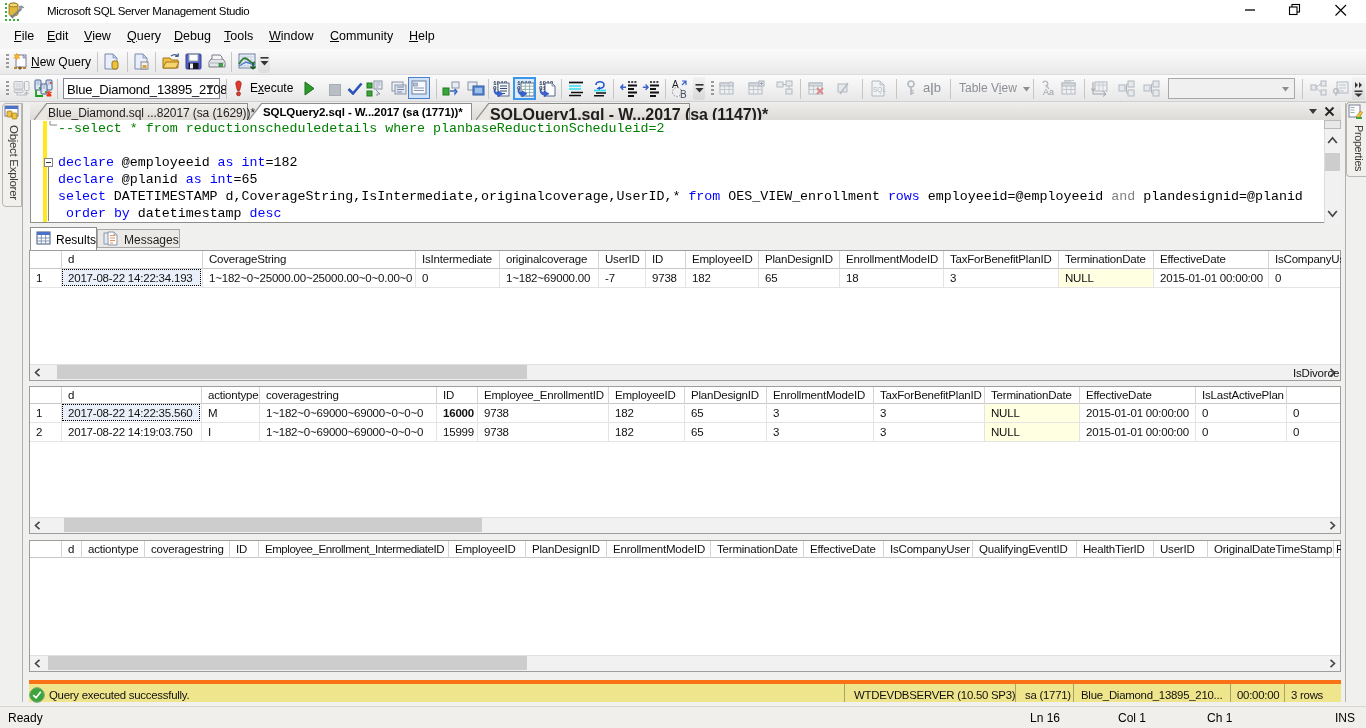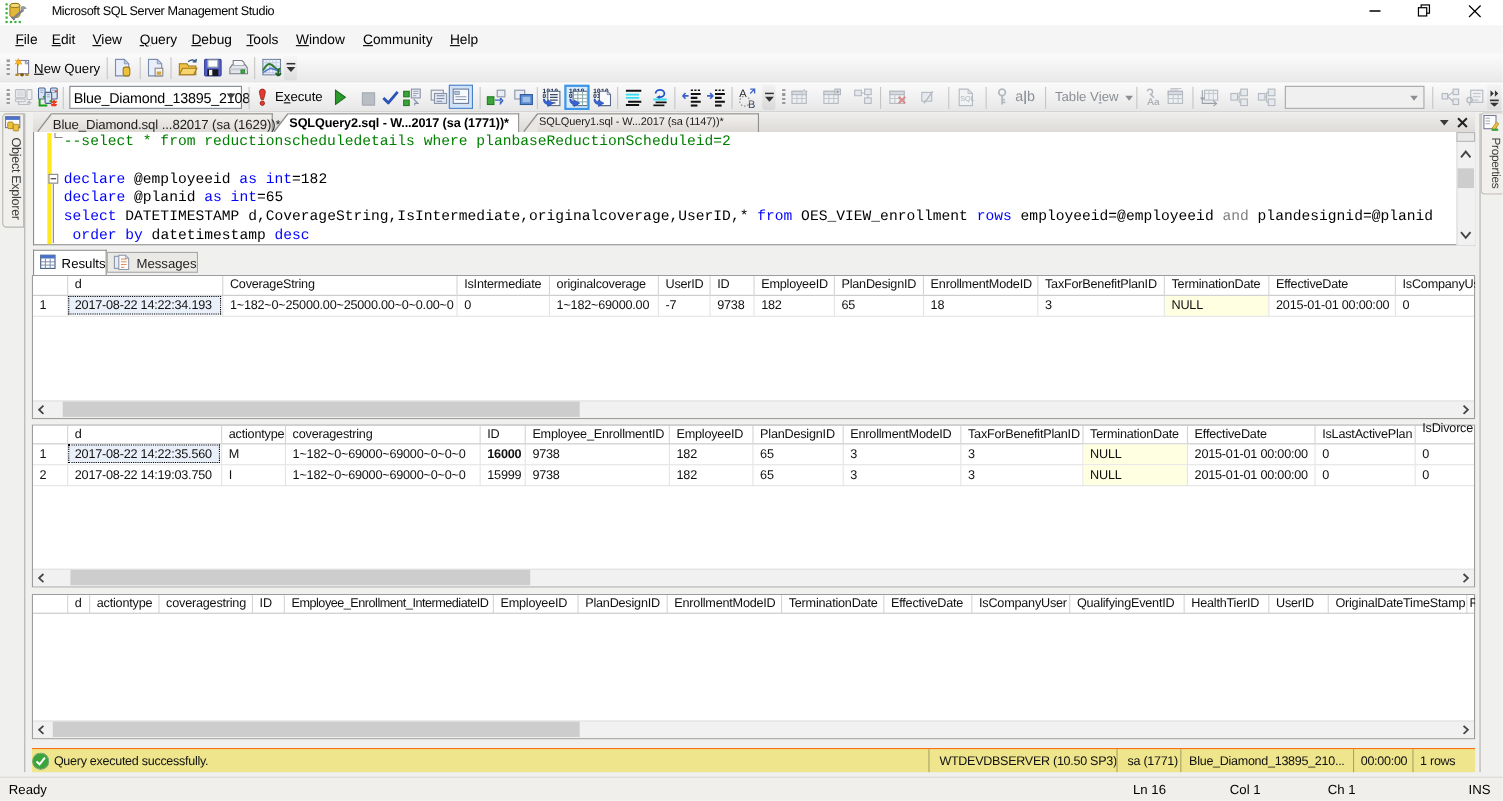--- a/index.html
+++ b/index.html
@@ -358,21 +358,21 @@
 <svg class="abs" style="left:34px;top:103px;" width="13" height="17" viewBox="0 0 13 17">
     <path d="M0 17 L13 0 L13 17 z" fill="#eae7e3"></path>
     <path d="M0 17 L13 0" stroke="#8e8e8e" stroke-width="1.2" fill="none"></path>
   </svg>
 <div class="abs" style="left:48px;top:106px;font-size:12px;letter-spacing:-0.1px;font-weight:normal;color:#1e1e1e;white-space:pre;">Blue_Diamond.sql ...82017 (sa (1629))*</div>
 <div class="abs" style="left:489px;top:103px;width:201px;height:17px;background:linear-gradient(#f3f1ef,#ddd9d5);border-top:1px solid #8e8e8e;border-right:1px solid #8e8e8e;box-sizing:border-box;"></div>
 <svg class="abs" style="left:476px;top:103px;" width="13" height="17" viewBox="0 0 13 17">
     <path d="M0 17 L13 0 L13 17 z" fill="#eae7e3"></path>
     <path d="M0 17 L13 0" stroke="#8e8e8e" stroke-width="1.2" fill="none"></path>
   </svg>
-<div class="abs" style="left:490px;top:106px;font-size:10px;letter-spacing:-0.1px;font-weight:normal;color:#1e1e1e;white-space:pre;">SQLQuery1.sql - W...2017 (sa (1147))*</div>
+<div class="abs" style="left:490px;top:106px;font-size:16px;letter-spacing:-0.1px;font-weight:bold;color:#1e1e1e;white-space:pre;">SQLQuery1.sql - W...2017 (sa (1147))*</div>
 <div class="abs" style="left:262px;top:103px;width:210px;height:17px;background:#ffffff;border-top:1px solid #8e8e8e;border-right:1px solid #8e8e8e;box-sizing:border-box;"></div>
 <svg class="abs" style="left:249px;top:103px;" width="13" height="17" viewBox="0 0 13 17">
     <path d="M0 17 L13 0 L13 17 z" fill="#ffffff"></path>
     <path d="M0 17 L13 0" stroke="#8e8e8e" stroke-width="1.2" fill="none"></path>
   </svg>
 <div class="abs" style="left:263px;top:106px;font-size:11.5px;letter-spacing:-0.1px;font-weight:bold;color:#000;white-space:pre;">SQLQuery2.sql - W...2017 (sa (1771))*</div>
 <svg class="abs" style="left:1308px;top:108px;" width="10" height="7" viewBox="0 0 10 7">
     <path d="M1 1 h8 l-4 5 z" fill="#3a3a3a"></path>
   </svg>
 <svg class="abs" style="left:1324px;top:106px;" width="11" height="11" viewBox="0 0 11 11">
@@ -515,21 +515,21 @@
 <div class="gh" style="left:773px;top:389px;width:100px;overflow:hidden;">EnrollmentModeID</div>
 <div style="position:absolute;left:873px;top:387px;width:1px;height:17px;background:#d4d4d4;"></div>
 <div class="gh" style="left:880px;top:389px;width:104px;overflow:hidden;">TaxForBenefitPlanID</div>
 <div style="position:absolute;left:984px;top:387px;width:1px;height:17px;background:#d4d4d4;"></div>
 <div class="gh" style="left:991px;top:389px;width:88px;overflow:hidden;">TerminationDate</div>
 <div style="position:absolute;left:1079px;top:387px;width:1px;height:17px;background:#d4d4d4;"></div>
 <div class="gh" style="left:1086px;top:389px;width:109px;overflow:hidden;">EffectiveDate</div>
 <div style="position:absolute;left:1195px;top:387px;width:1px;height:17px;background:#d4d4d4;"></div>
 <div class="gh" style="left:1202px;top:389px;width:84px;overflow:hidden;">IsLastActivePlan</div>
 <div style="position:absolute;left:1286px;top:387px;width:1px;height:17px;background:#d4d4d4;"></div>
-<div class="gh" style="left:1293px;top:384px;width:48px;overflow:hidden;">IsDivorce</div>
+<div class="gh" style="left:1293px;top:367px;width:48px;overflow:hidden;">IsDivorce</div>
 <div style="position:absolute;left:30px;top:404px;width:31px;height:18px;"></div>
 <div class="gc" style="left:36px;top:407px;">1</div>
 <div style="position:absolute;left:61px;top:404px;width:1px;height:19px;background:#e4e4e4;"></div>
 <div style="position:absolute;left:62px;top:404px;width:139px;height:18px;"></div>
 <div class="gc" style="left:68px;top:407px;">2017-08-22 14:22:35.560</div>
 <div style="position:absolute;left:201px;top:404px;width:1px;height:19px;background:#e4e4e4;"></div>
 <div style="position:absolute;left:202px;top:404px;width:57px;height:18px;"></div>
 <div class="gc" style="left:208px;top:407px;">M</div>
 <div style="position:absolute;left:259px;top:404px;width:1px;height:19px;background:#e4e4e4;"></div>
 <div style="position:absolute;left:260px;top:404px;width:176px;height:18px;"></div>
@@ -652,36 +652,36 @@
 <div style="position:absolute;left:1333px;top:541px;width:1px;height:17px;background:#d4d4d4;"></div>
 <div class="gh" style="left:1336px;top:543px;width:5px;overflow:hidden;">R</div>
 <div style="position:absolute;left:30px;top:655px;width:1310px;height:16px;background:#f1f1f1;border-top:1px solid #e0e0e0;box-sizing:border-box;"></div>
 <svg style="position:absolute;left:34px;top:659px;" width="7" height="9" viewBox="0 0 7 9">
     <path d="M5.5 0.8 L1.5 4.5 L5.5 8.2" fill="none" stroke="#444" stroke-width="1.6"></path>
   </svg>
 <svg style="position:absolute;left:1329px;top:659px;" width="7" height="9" viewBox="0 0 7 9">
     <path d="M1.5 0.8 L5.5 4.5 L1.5 8.2" fill="none" stroke="#444" stroke-width="1.6"></path>
   </svg>
 <div style="position:absolute;left:48px;top:656px;width:479px;height:14px;background:#cdcdcd;"></div>
-<div class="abs" style="left:29px;top:680px;width:1312px;height:22px;background:#efe58c;border-top:1px solid #f97316;box-sizing:border-box;">
+<div class="abs" style="left:29px;top:680px;width:1312px;height:22px;background:#efe58c;border-top:4px solid #f97316;box-sizing:border-box;">
 <svg style="position:absolute;left:0px;top:3px;" width="16" height="16" viewBox="0 0 16 16">
 <circle cx="8" cy="8" r="7.2" fill="#3ba53b" stroke="#1d741d"></circle>
 <circle cx="8" cy="8" r="7.2" fill="none" stroke="#ffffff" stroke-width="0.8" stroke-opacity="0.5"></circle>
 <path d="M4.2 8.2 L7 10.8 L11.8 4.8" fill="none" stroke="#fff" stroke-width="1.8"></path>
 </svg>
 <div class="ybtxt" style="left:20px;">Query executed successfully.</div>
 <div class="ybsep" style="left:815px;"></div>
 <div class="ybtxt" style="left:825px;">WTDEVDBSERVER (10.50 SP3)</div>
 <div class="ybsep" style="left:986px;"></div>
 <div class="ybtxt" style="left:996px;">sa (1771)</div>
 <div class="ybsep" style="left:1044px;"></div>
 <div class="ybtxt" style="left:1052px;">Blue_Diamond_13895_210...</div>
 <div class="ybsep" style="left:1201px;"></div>
 <div class="ybtxt" style="left:1208px;">00:00:00</div>
 <div class="ybsep" style="left:1255px;"></div>
-<div class="ybtxt" style="left:1262px;">1 rows</div>
+<div class="ybtxt" style="left:1262px;">3 rows</div>
 </div>
 <div class="abs" style="left:0;top:706px;width:1366px;height:22px;background:#f1efec;border-top:1px solid #d8d6d3;box-sizing:border-box;">
 <div class="abs" style="left:8px;top:4px;font-size:12px;color:#000;">Ready</div>
 <div class="abs" style="left:1030px;top:4px;font-size:12px;color:#000;">Ln 16</div>
 <div class="abs" style="left:1118px;top:4px;font-size:12px;color:#000;">Col 1</div>
 <div class="abs" style="left:1207px;top:4px;font-size:12px;color:#000;">Ch 1</div>
 <div class="abs" style="left:1335px;top:4px;font-size:12px;color:#000;">INS</div>
 </div>
 </body></html>

